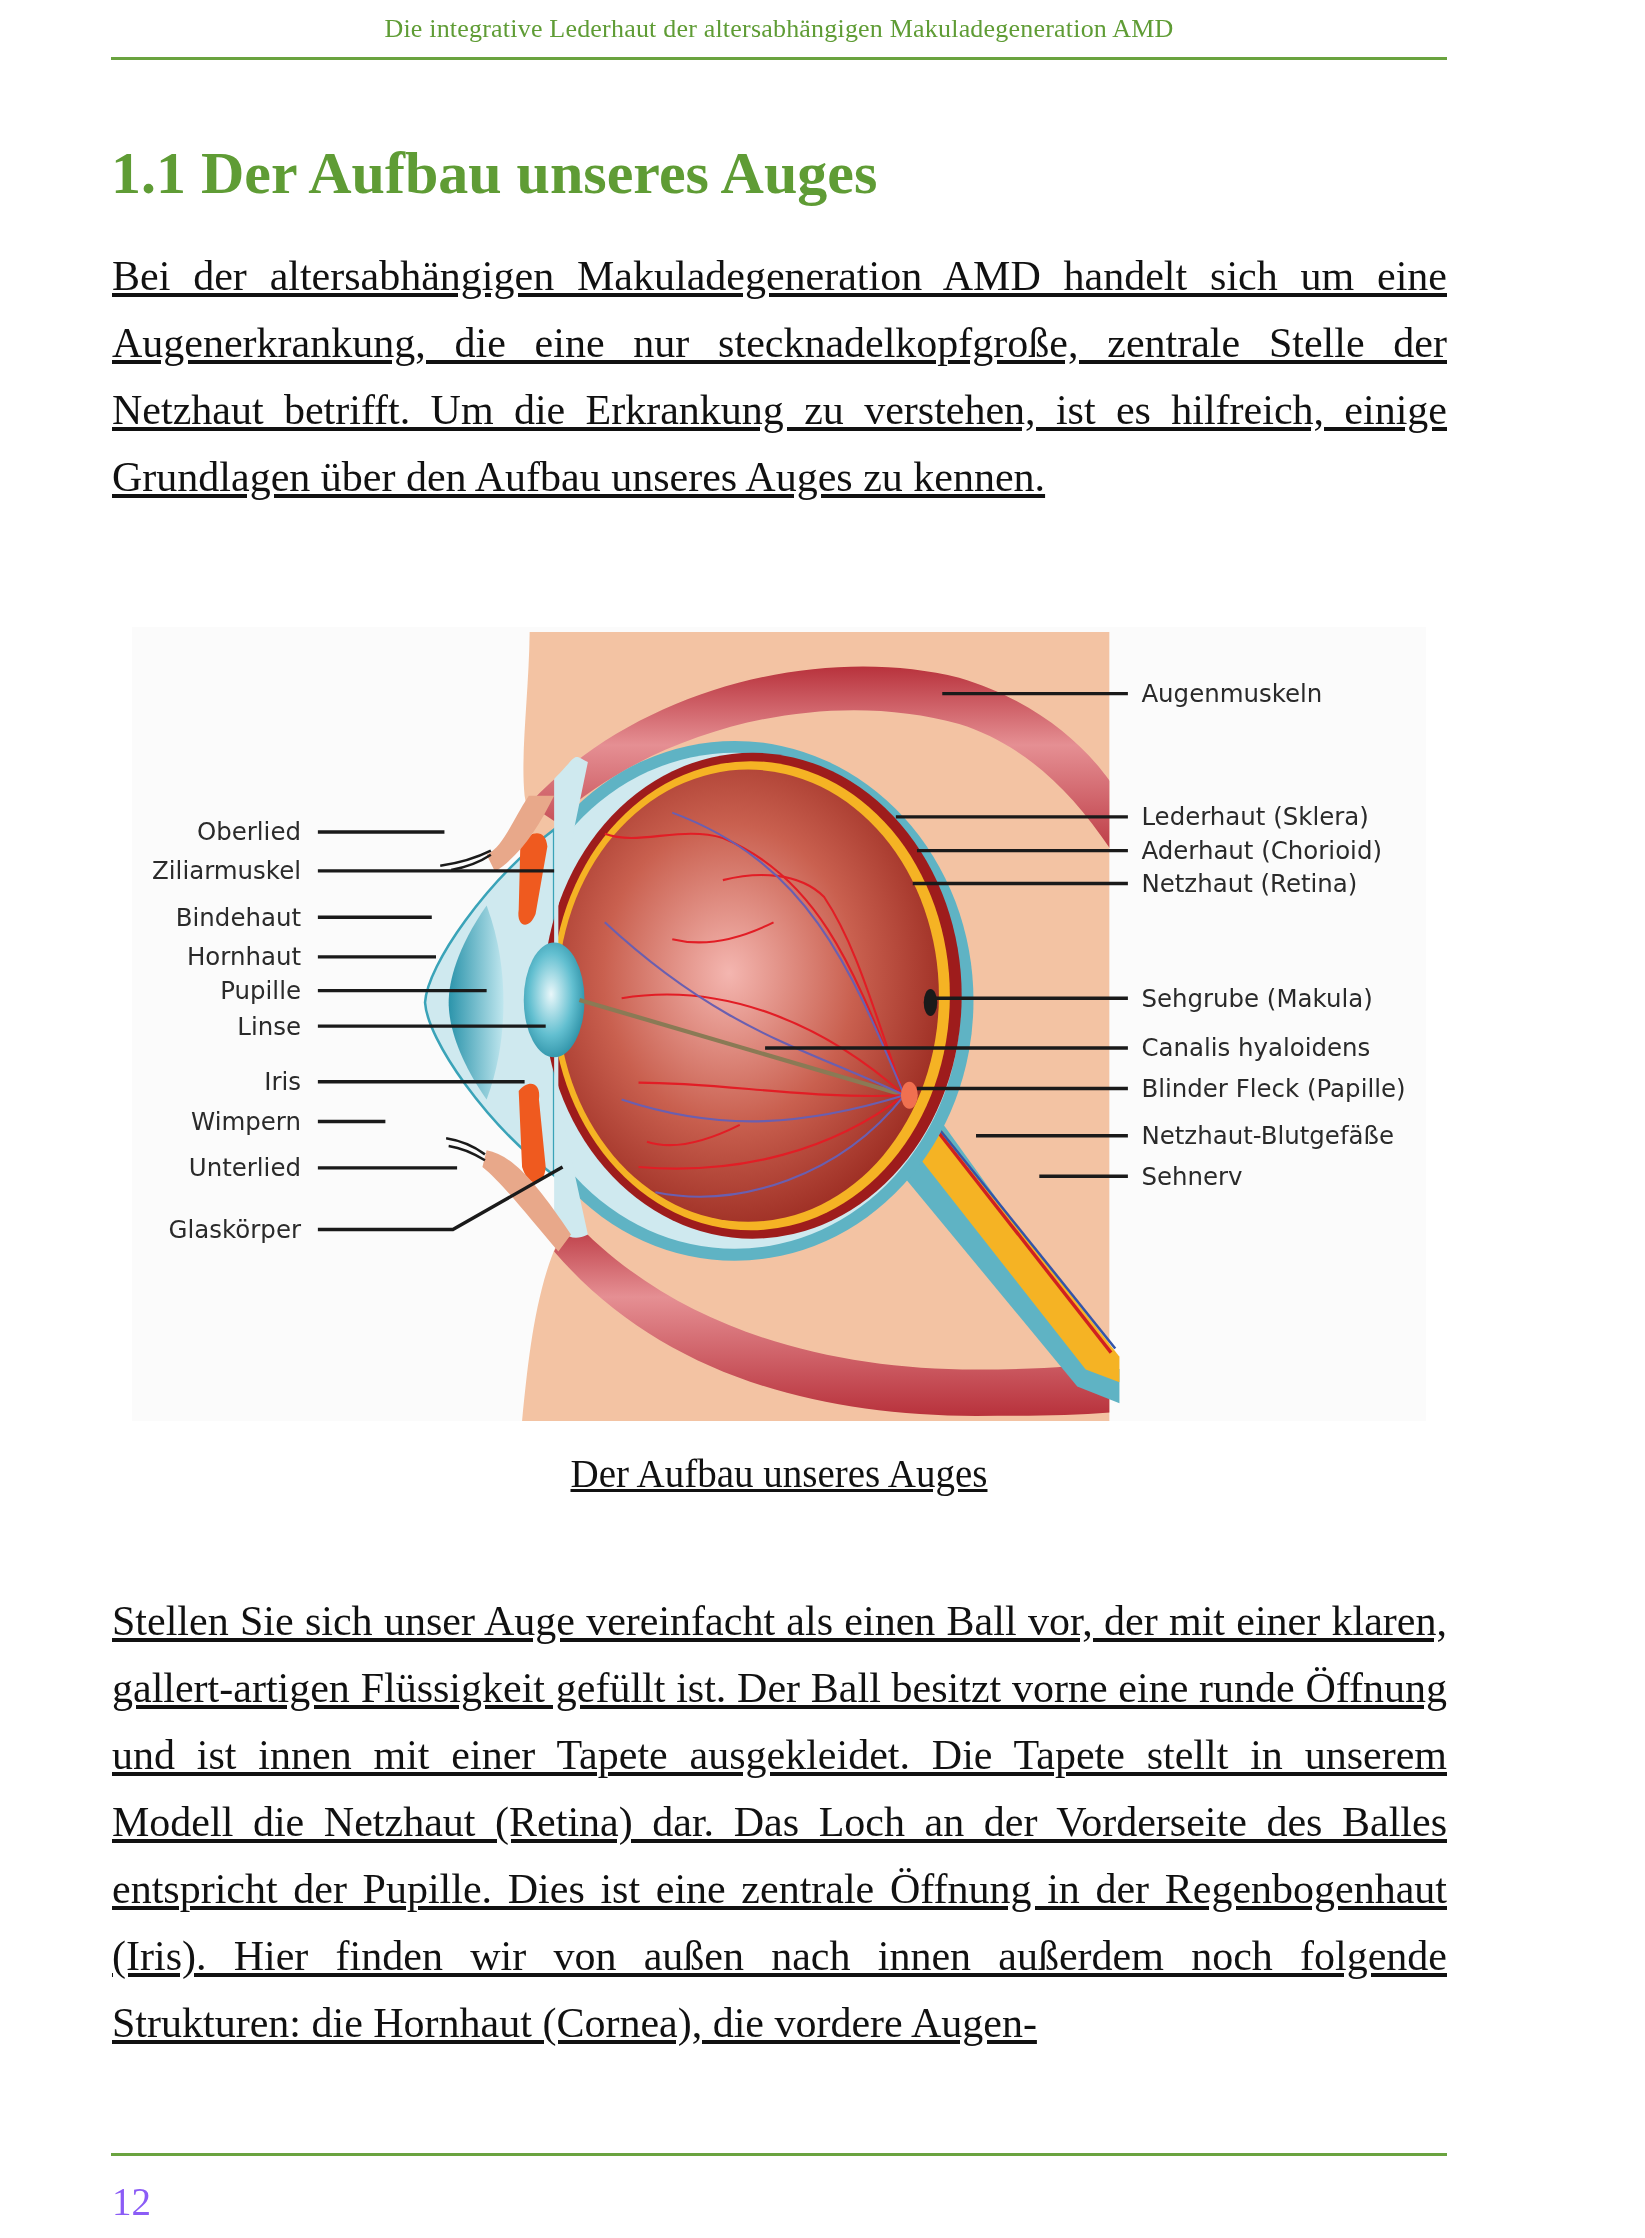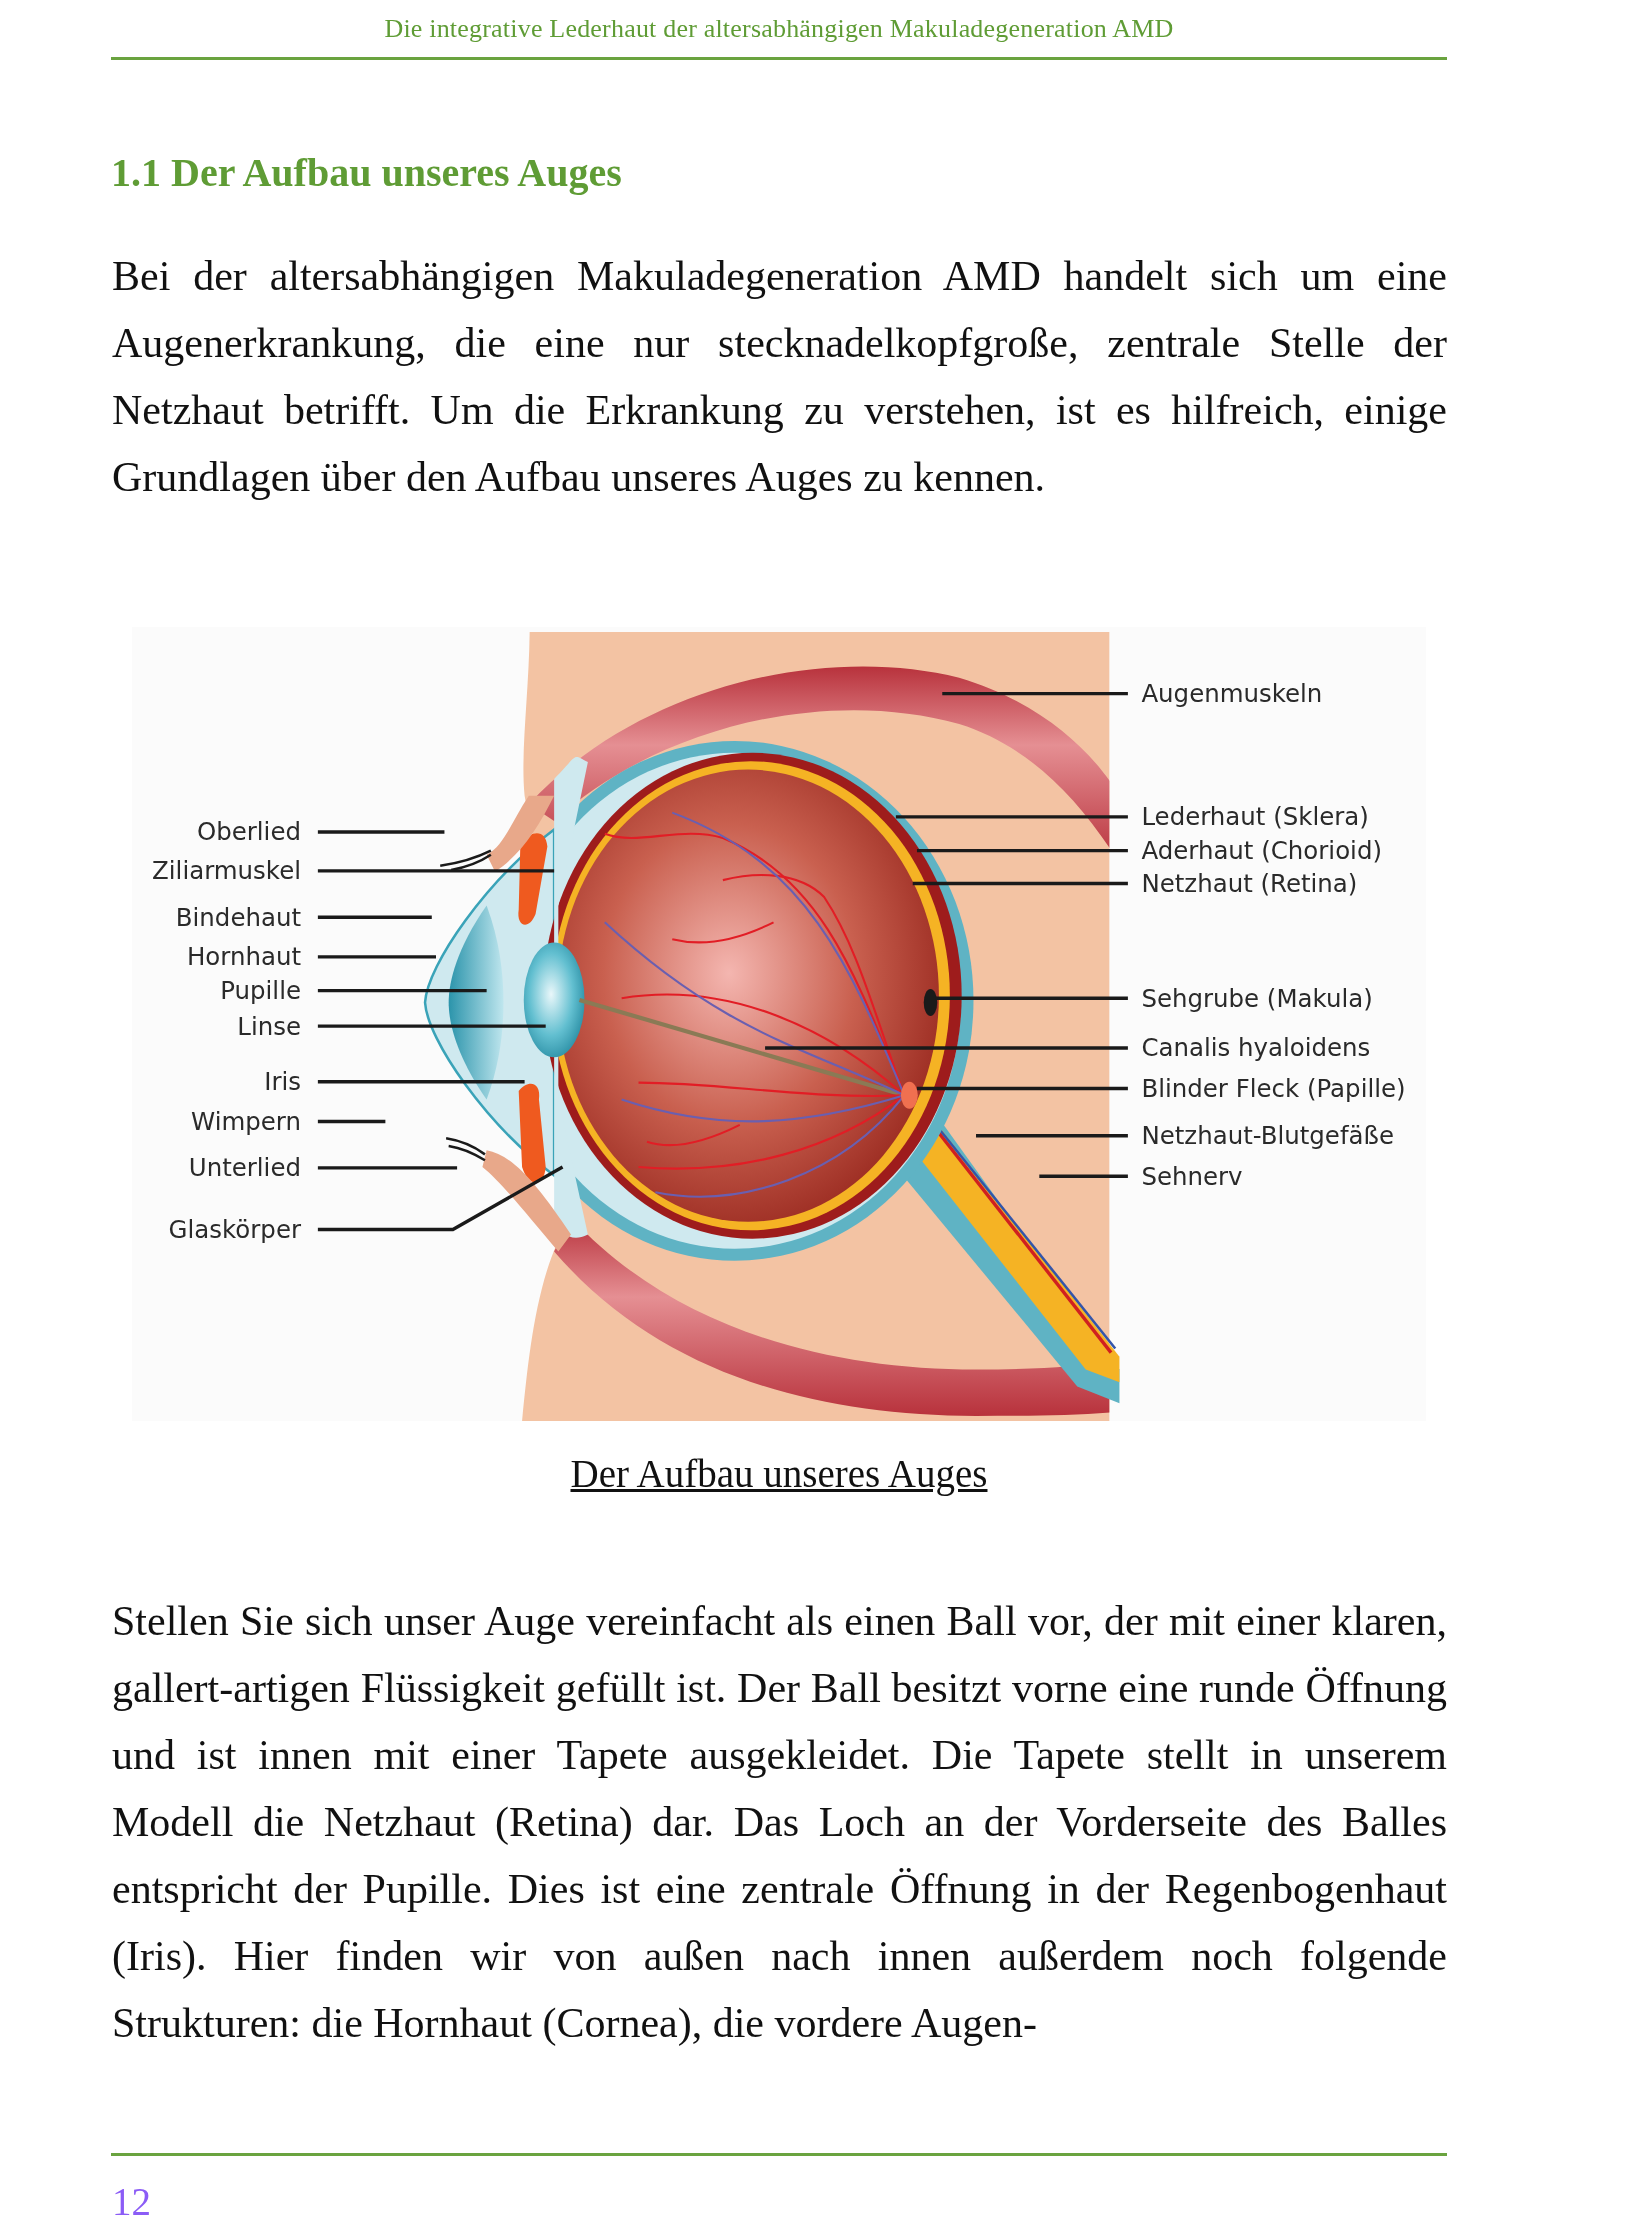--- a/index.html
+++ b/index.html
@@ -1,22 +1,22 @@
 <!DOCTYPE html>
 <html style="font-size:13.5px"><head>
 <meta charset="utf-8">
 <style>
   html, body { margin:0; padding:0; background:#ffffff; }
   body { width:1645px; height:2239px; position:relative; overflow:hidden; font-family:"Liberation Serif","DejaVu Serif",serif; color:#111; }
   .running-head { position:absolute; left:111px; width:1336px; top:11.8px; text-align:center; font-size:26px; color:#5f9c35; letter-spacing:0.2px; line-height:34px; }
   .rule { position:absolute; left:111px; width:1336px; height:2.5px; background:#6aa33f; }
   .rule.top { top:57px; }
   .rule.bottom { top:2153px; }
-  .heading { position:absolute; left:111px; top:135px; font-size:40px; font-weight:bold; color:#5f9c35; line-height:76px; margin:0; white-space:nowrap; }
-  .para { position:absolute; left:112px; width:1335px; font-size:42px; line-height:67px; text-align:justify; margin:0; }
+  .heading { position:absolute; left:111px; top:135px; font-size:60px; font-weight:bold; color:#5f9c35; line-height:76px; margin:0; white-space:nowrap; }
+  .para { position:absolute; left:112px; width:1335px; font-size:42px; line-height:67px; text-align:justify; margin:0;text-decoration:underline; }
   .para.p1 { top:243px; }
   .para.p2 { top:1588px; }
   .figure { position:absolute; left:132px; top:627px; width:1294px; height:794px; background:#fbfbfb; }
   .figure svg { position:absolute; left:0; top:0; }
   .lbl { font-family:"DejaVu Sans","Liberation Sans",sans-serif; font-size:29px; fill:#2a2a2a; }
   .caption { position:absolute; left:132px; width:1294px; top:1448px; text-align:center; font-size:39px; line-height:51px;text-decoration:underline; }
   .page-number { position:absolute; left:112px; top:2178px; font-size:39px; color:#8b5cf6; line-height:47px; }
 </style>
 </head>
 <body>

